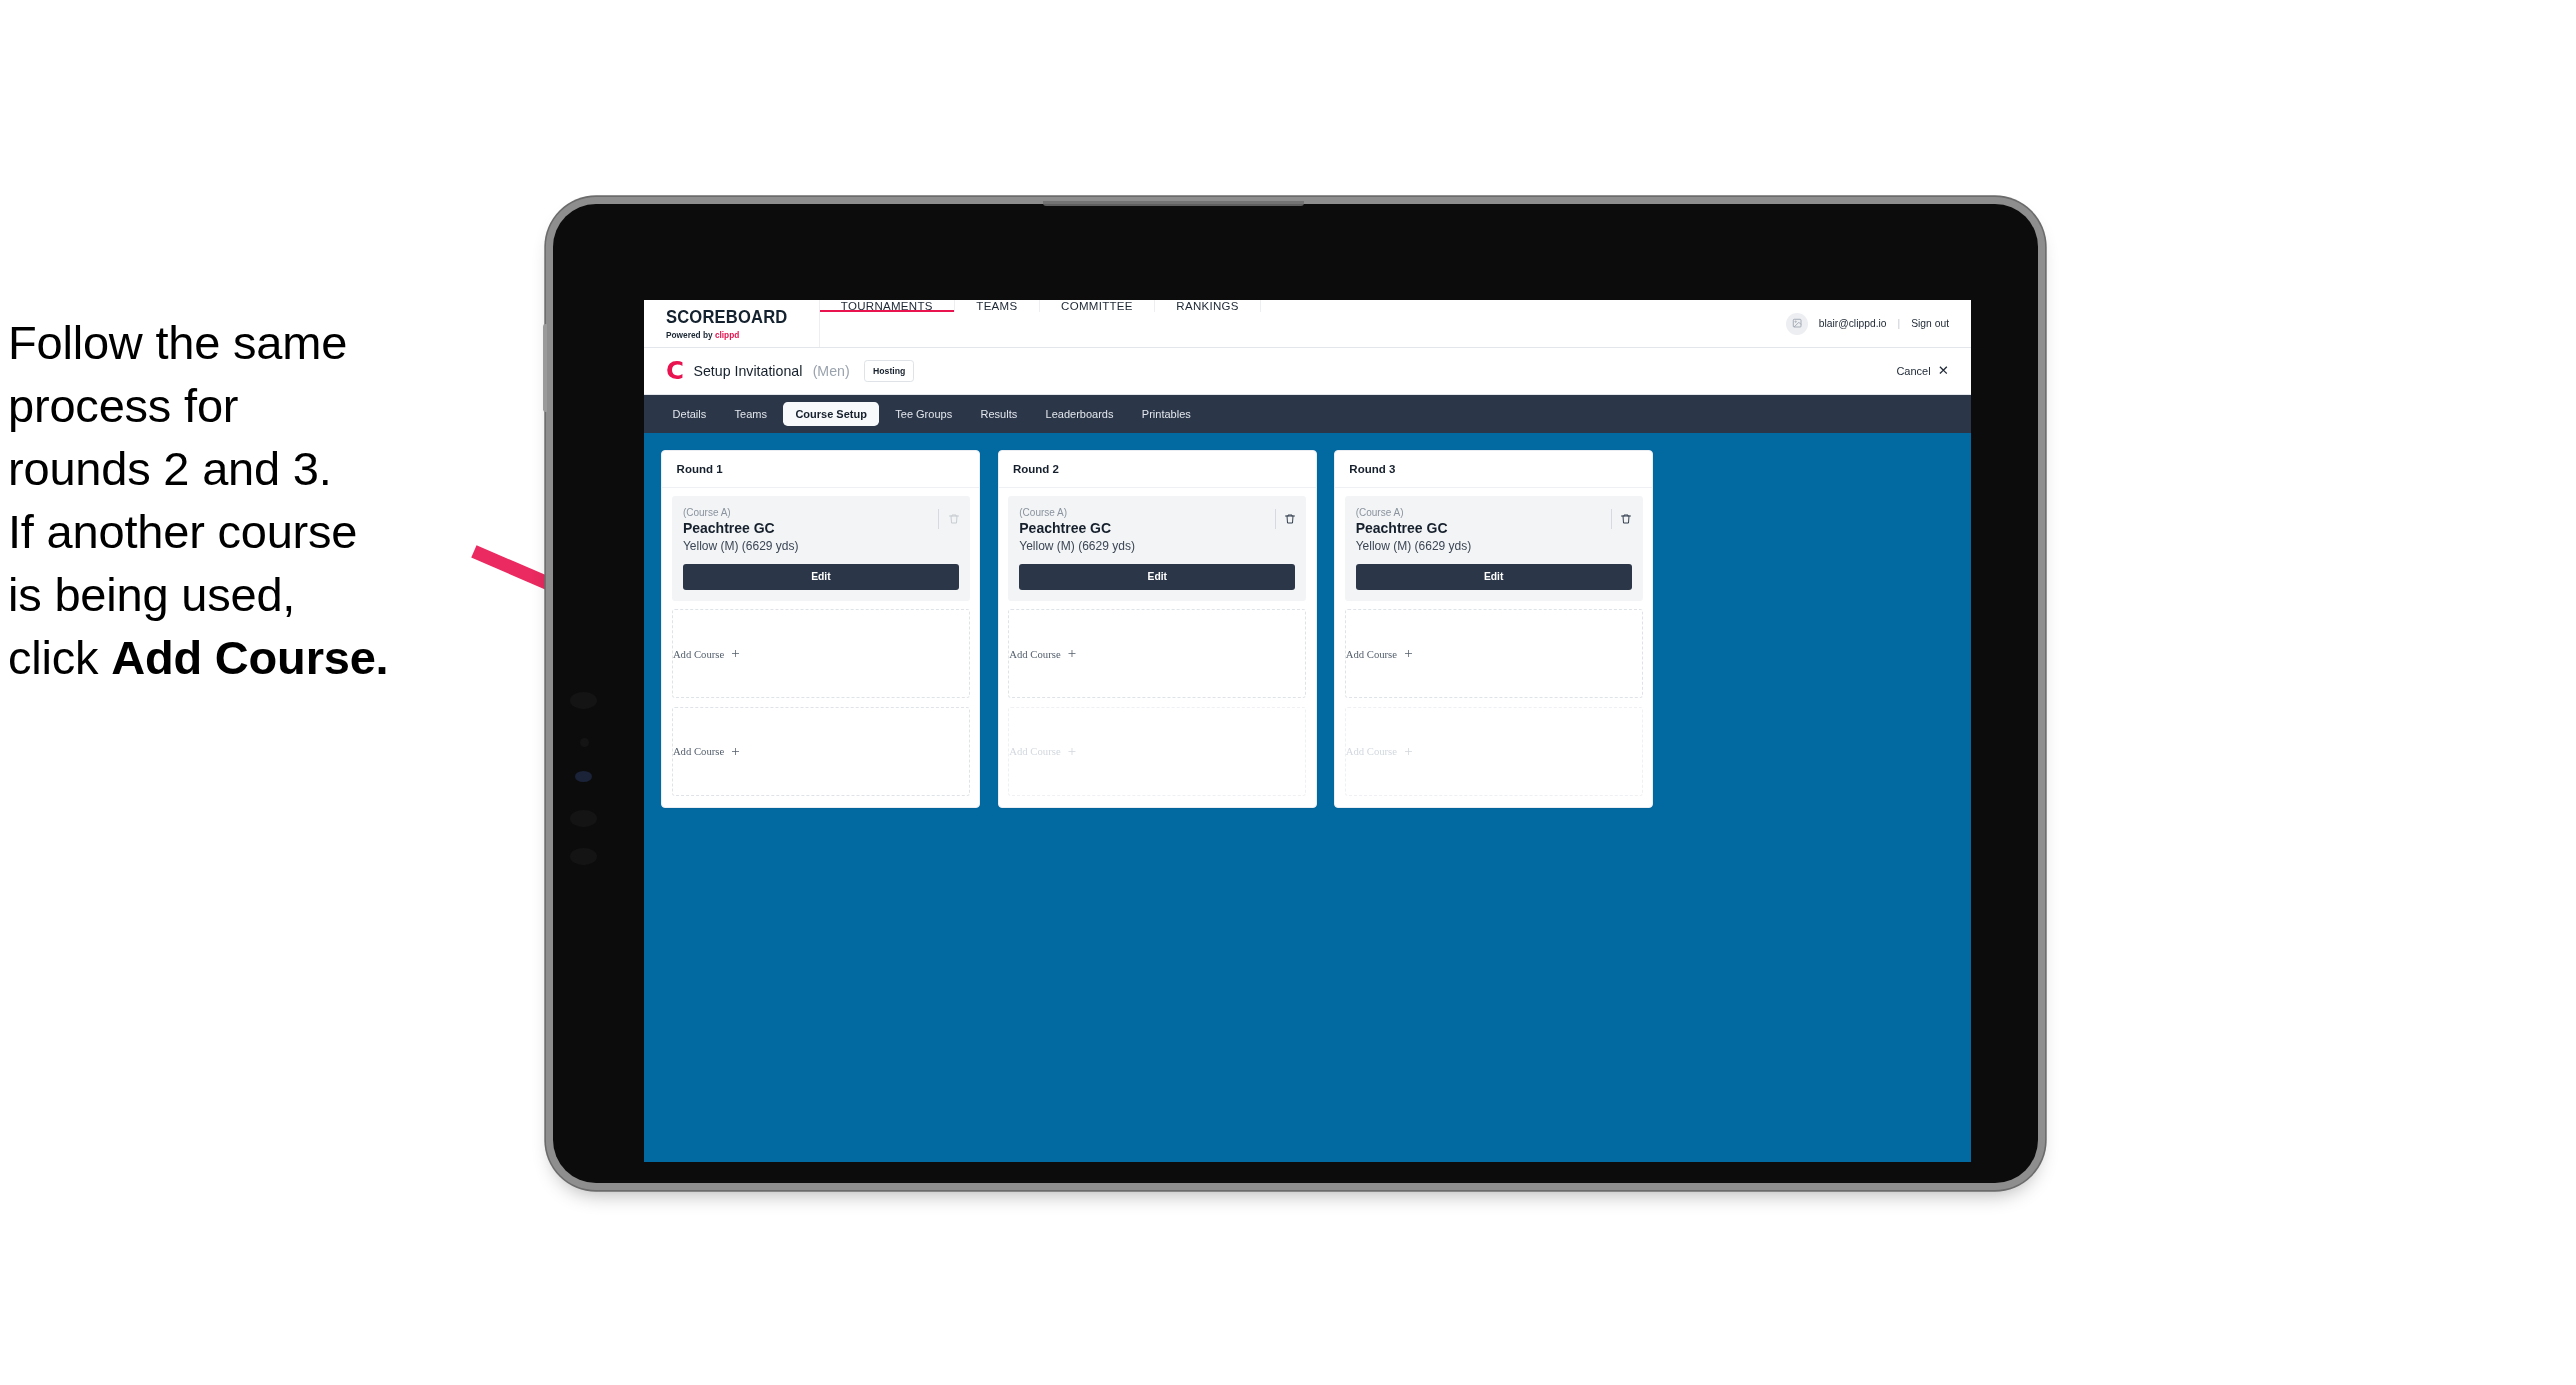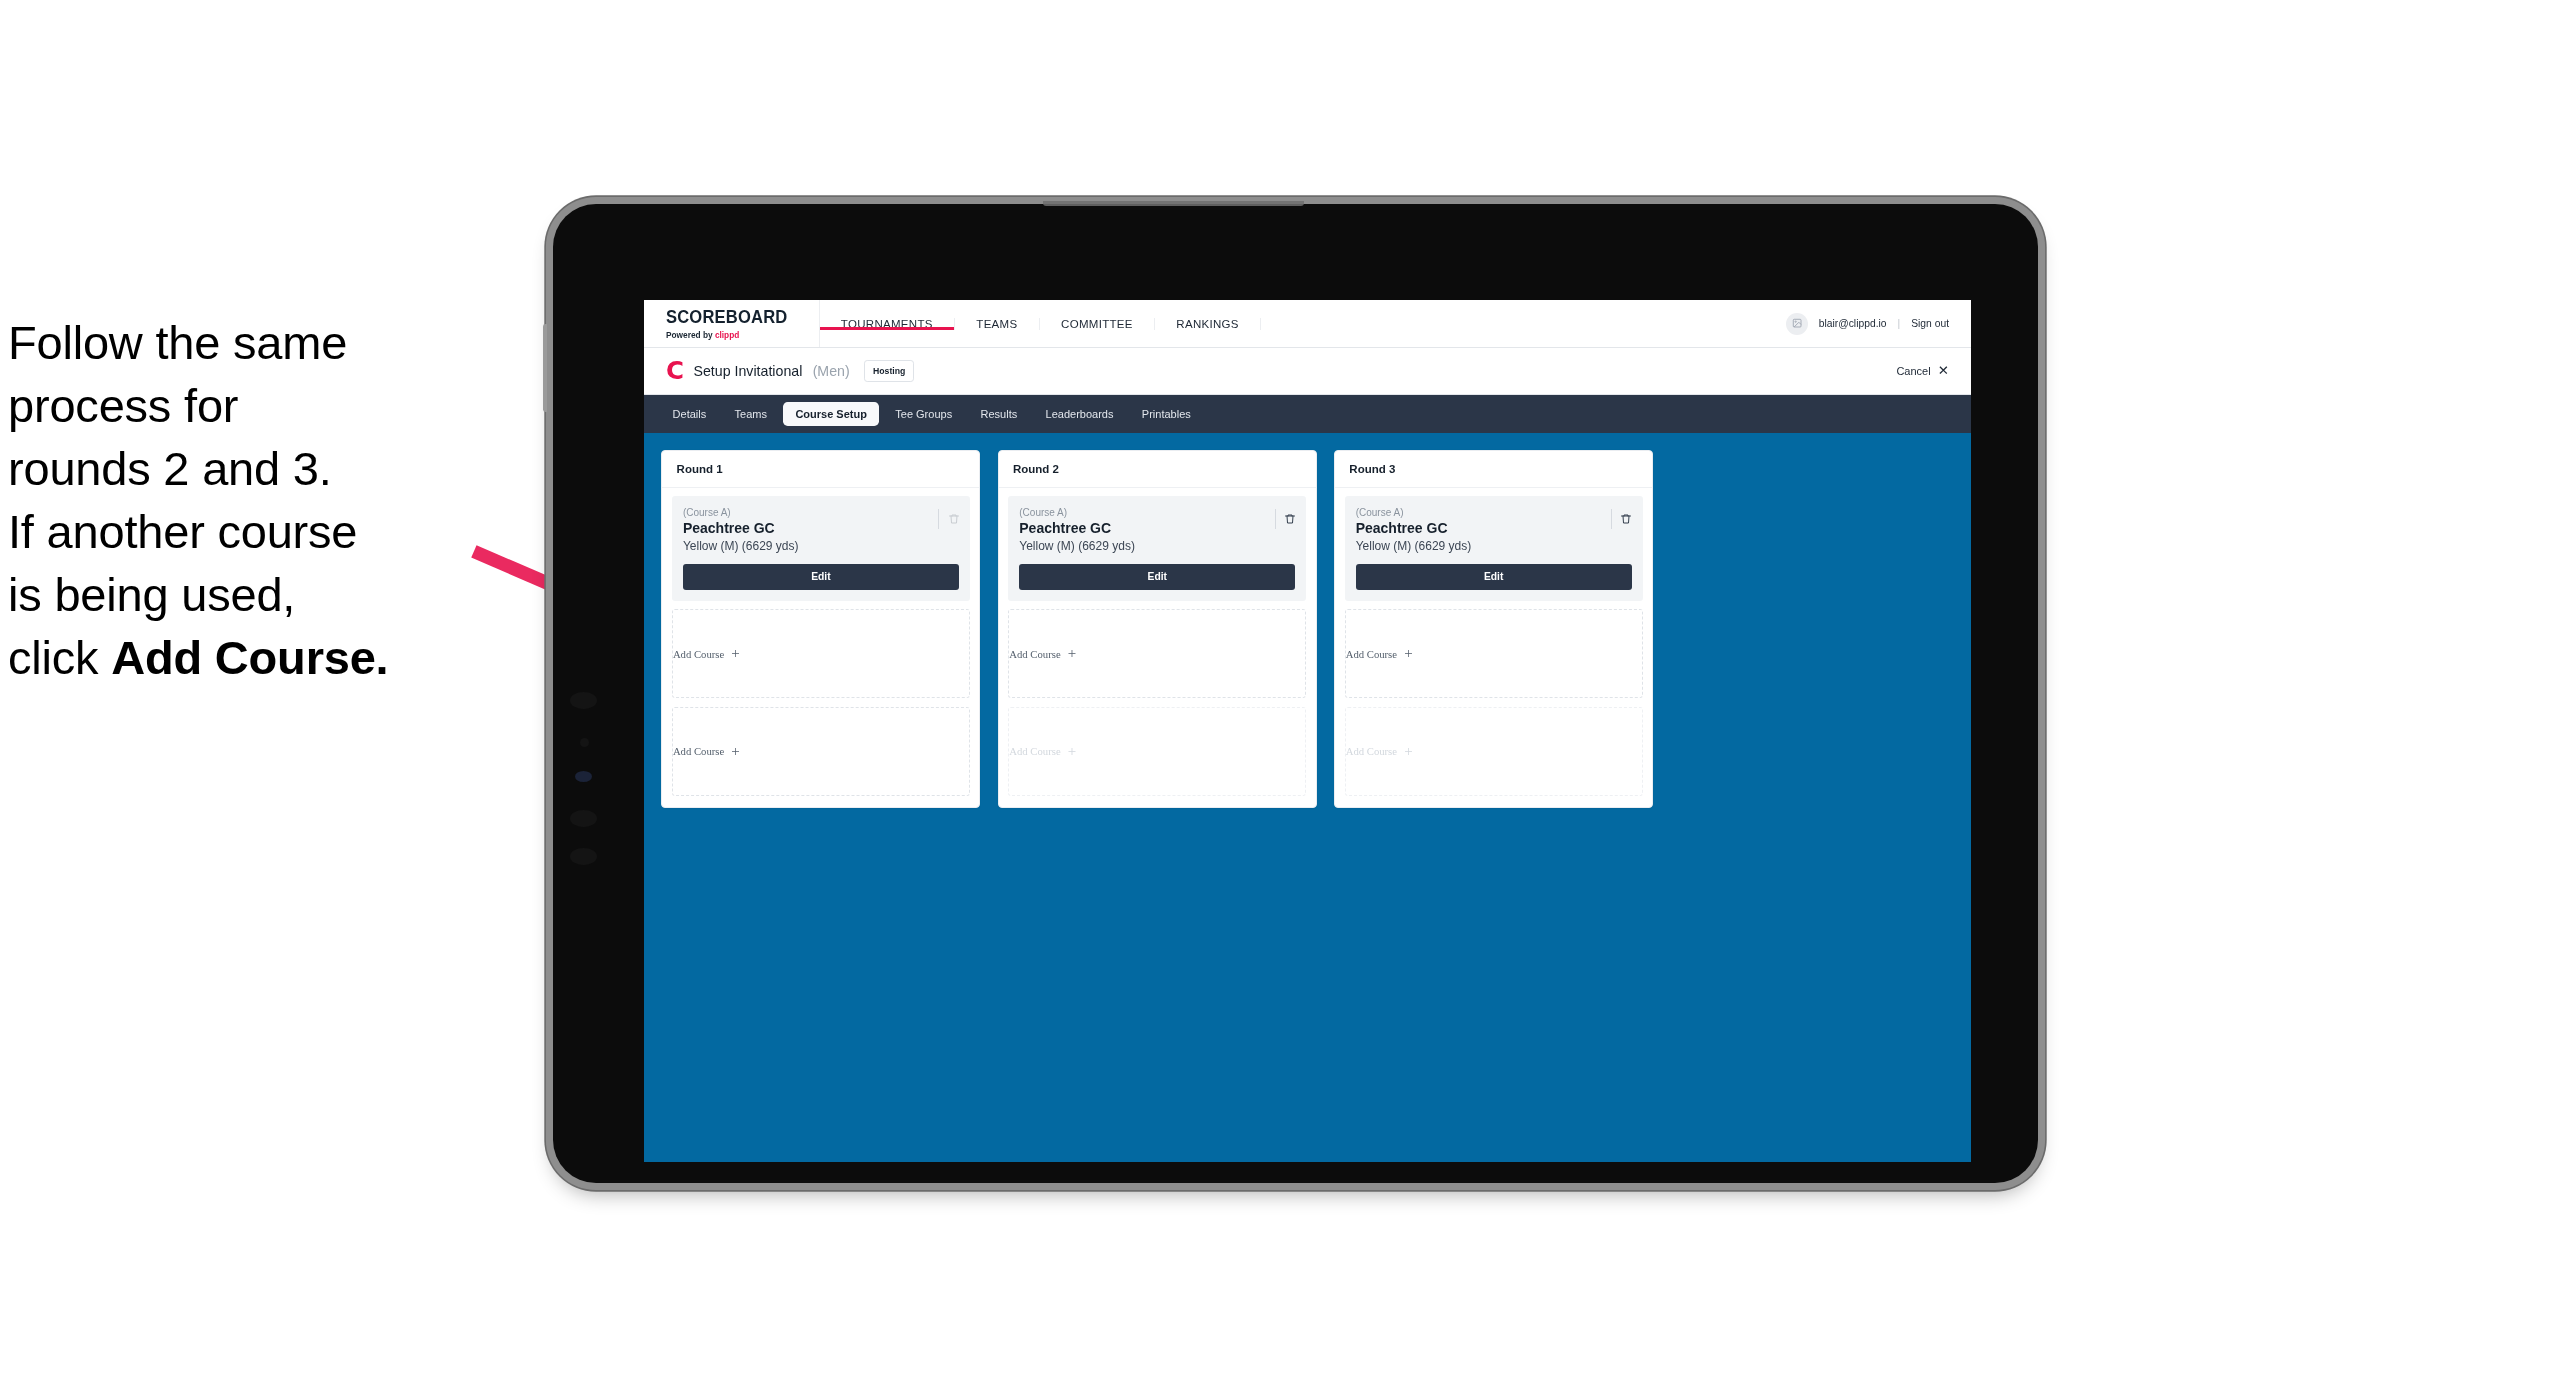--- a/index.html
+++ b/index.html
@@ -102,21 +102,21 @@
   }
   .brand-sub {
     font-size: 8.3px;
     color: #1b2733;
     margin-top: 1.6px;
     font-weight: 600;
     white-space: nowrap;
   }
   .brand-sub .pink { color: #e8134f; font-weight: 800; }
 
-  .nav-items { display: flex; align-items: center; }
+  .nav-items { display: flex; align-items: flex-start; }
   .nav-item {
     display: flex; align-items: center;
     padding: 0 21.3px;
     font-size: 11.5px;
     color: #1d2734;
     letter-spacing: 0.3px;
     border-right: 0.8px solid #eceef1;
     position: relative;
     cursor: pointer;
     white-space: nowrap;

